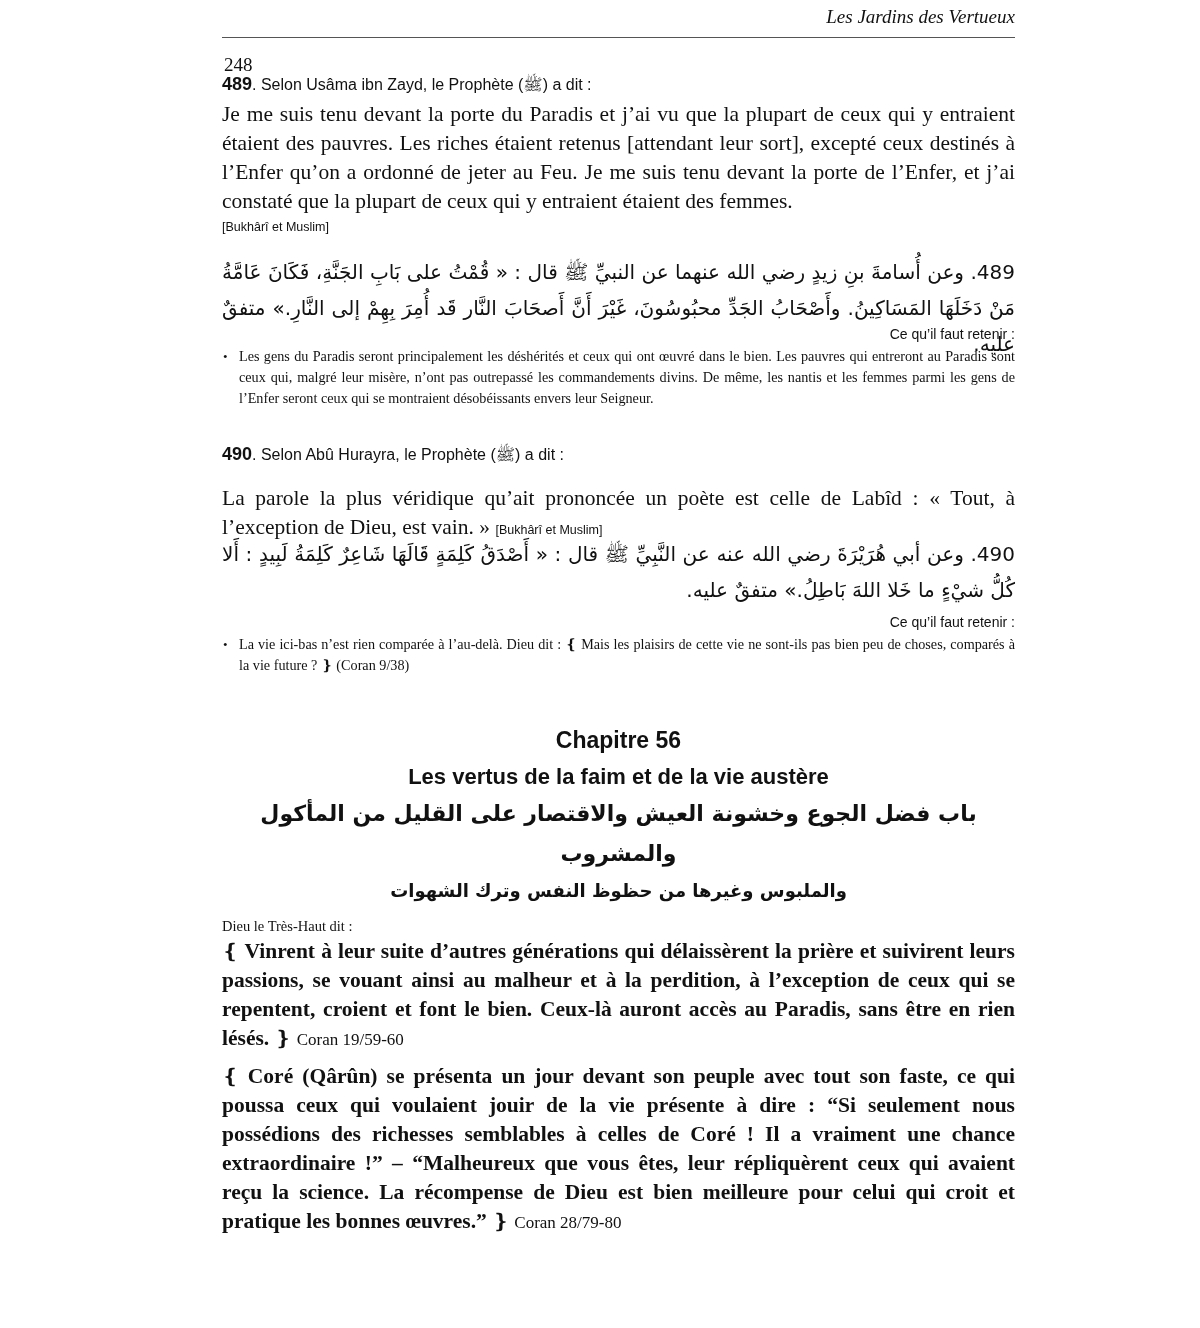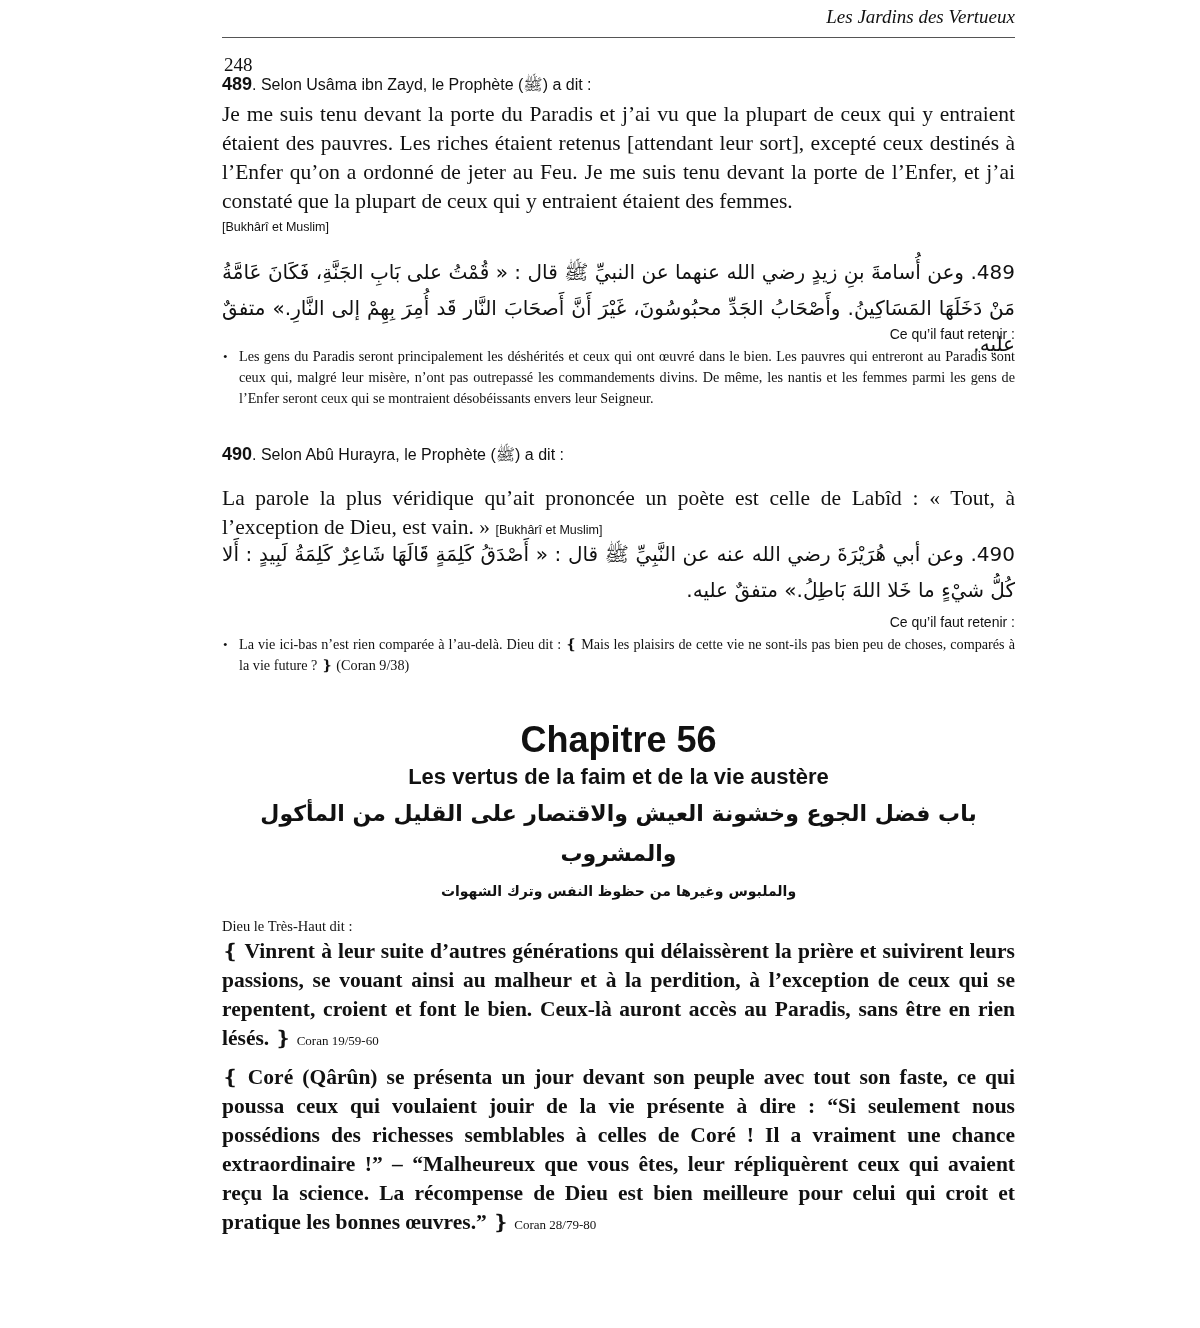--- a/index.html
+++ b/index.html
@@ -30,29 +30,29 @@
   #r489 { position: absolute; top: 326px; left: 0; width: 793px; }
   #r489 .bullet { margin-top: 4px; }
 
   #h490 { position: absolute; top: 444px; left: 0; width: 793px; }
   #h490 .hadith-body { margin-top: 16px; }
   #a490 { position: absolute; top: 536px; left: 0; width: 793px; }
   #r490 { position: absolute; top: 614px; left: 0; width: 793px; }
   #r490 .bullet { margin-top: 4px; }
 
   .chapter { position: absolute; top: 720px; left: 0; width: 793px; text-align: center; }
-  .chapter-number { font-size: 36px; font-weight: bold; margin: 0; line-height: 40px; }
+  .chapter-number { font-size: 23px; font-weight: bold; margin: 0; line-height: 40px; }
   .chapter-title { font-size: 22px; font-weight: bold; margin: 0; line-height: 34px; }
   .chapter-arabic-1 { font-size: 22px; font-weight: bold; margin: 0; line-height: 40px; direction: rtl; text-align: center; font-family: "DejaVu Sans", serif; }
-  .chapter-arabic-2 { font-size: 14px; font-weight: bold; margin: 0; line-height: 34px; direction: rtl; text-align: center; font-family: "DejaVu Sans", serif; }
+  .chapter-arabic-2 { font-size: 18px; font-weight: bold; margin: 0; line-height: 34px; direction: rtl; text-align: center; font-family: "DejaVu Sans", serif; }
 
   #quran { position: absolute; top: 902px; left: 0; width: 793px; }
   .intro { font-size: 14.5px; margin: 16px 0 2px 0; }
   .verse { font-size: 21.5px; line-height: 29px; text-align: justify; margin: 0 0 8px 0; font-weight: bold; }
-  .verse .ref { font-weight: normal; font-size: 13px; }
+  .verse .ref { font-weight: normal; font-size: 17px; }
   .orn { font-weight: normal; font-size: 20px; }
 </style>
 </head>
 <body>
 
 <div class="page">
 
   <div class="running-head">
     <span class="page-number serif">248</span>
     <span class="running-title serif">Les Jardins des Vertueux</span>

